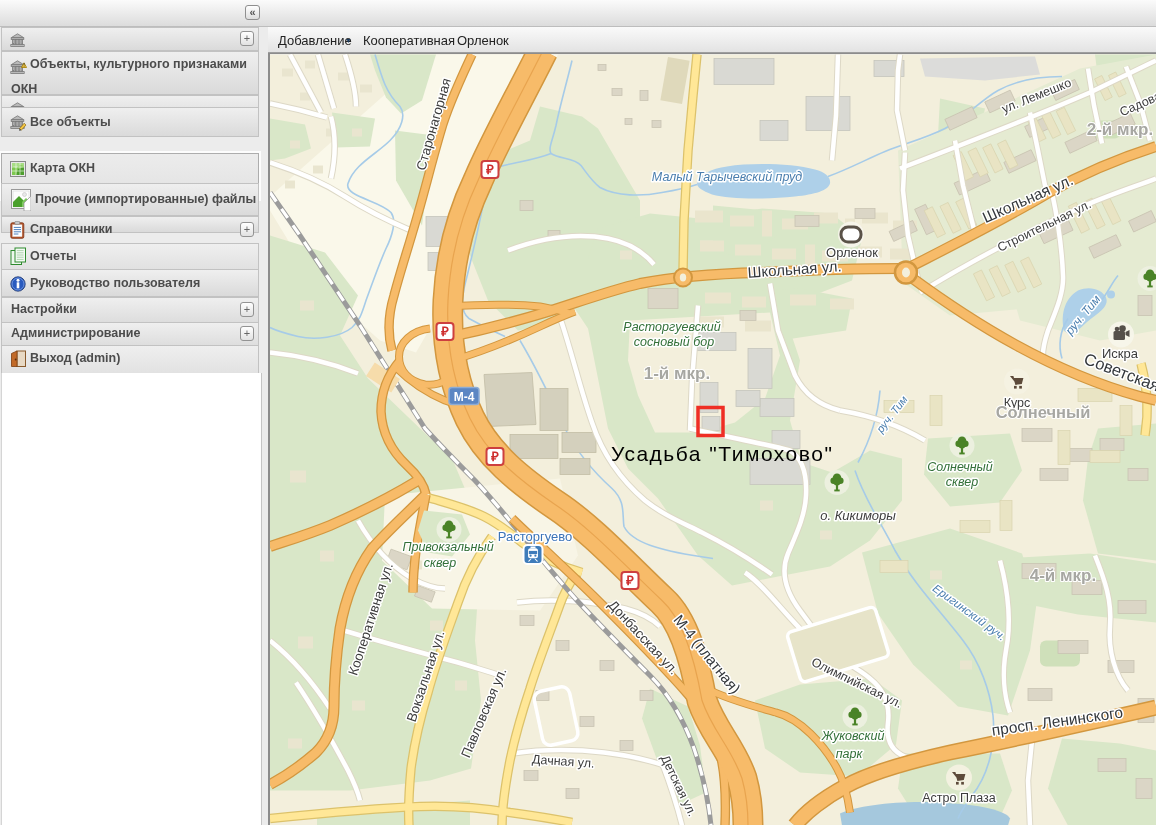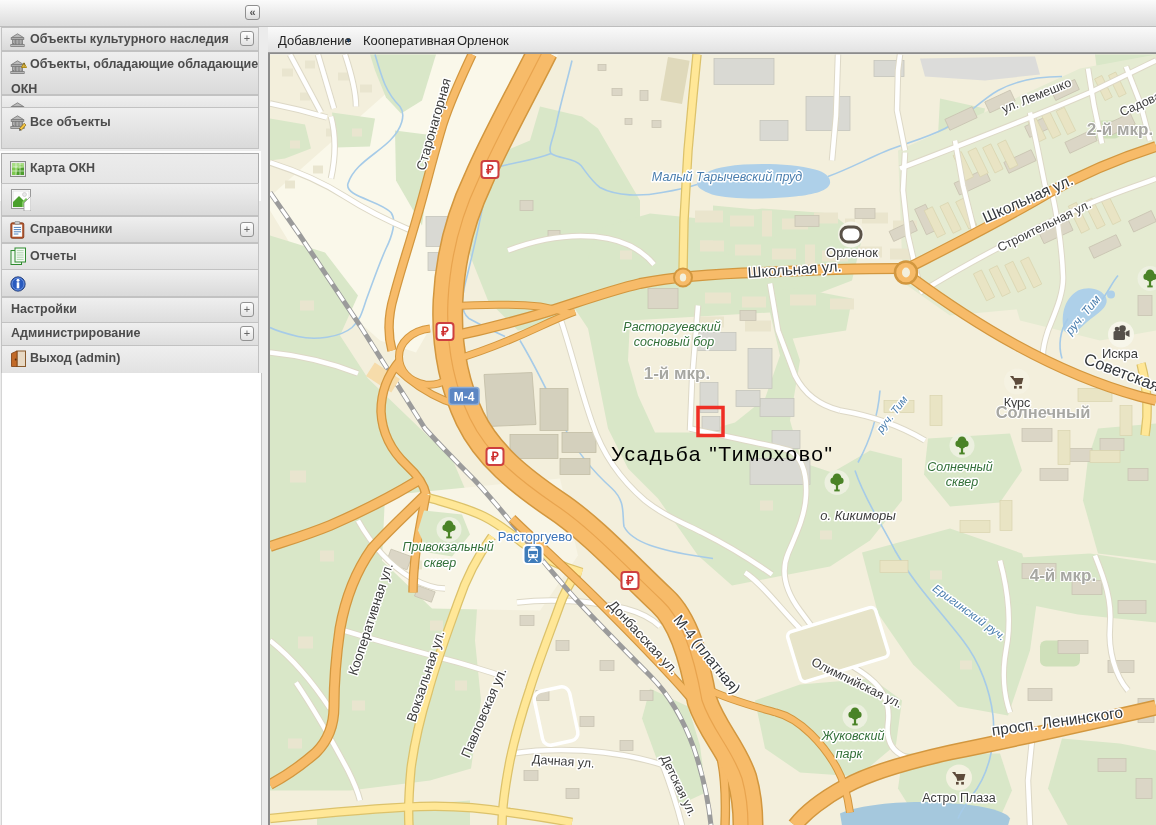--- a/index.html
+++ b/index.html
@@ -27,55 +27,54 @@
         <g fill="#b9b9b9" stroke="#777" stroke-width="0.8">
           <path d="M1.5 4.5 L7.5 0.8 L13.5 4.5 Z"></path>
           <rect x="1.2" y="4.8" width="12.6" height="1.6"></rect>
           <rect x="2.6" y="6.6" width="1.6" height="4.6"></rect>
           <rect x="5.4" y="6.6" width="1.6" height="4.6"></rect>
           <rect x="8.2" y="6.6" width="1.6" height="4.6"></rect>
           <rect x="11" y="6.6" width="1.6" height="4.6"></rect>
           <rect x="0.8" y="11.6" width="13.4" height="1.8"></rect>
         </g>
       </svg>
- <span class="t" style="line-height:23px">Объекты культурного наследия</span>
       <div class="plus">+</div>
     </div>
 <div class="mi" style="top:24px;height:44px;box-sizing:border-box">
  <svg class="ic" style="top:8px" width="17" height="16" viewBox="0 0 17 16">
         <g fill="#b9b9b9" stroke="#777" stroke-width="0.8">
           <path d="M1.5 4.5 L7.5 0.8 L13.5 4.5 Z"></path>
           <rect x="1.2" y="4.8" width="12.6" height="1.6"></rect>
           <rect x="2.6" y="6.6" width="1.6" height="4.6"></rect>
           <rect x="5.4" y="6.6" width="1.6" height="4.6"></rect>
           <rect x="8.2" y="6.6" width="1.6" height="4.6"></rect>
           <rect x="11" y="6.6" width="1.6" height="4.6"></rect>
           <rect x="0.8" y="11.6" width="13.4" height="1.8"></rect>
         </g>
         <path d="M11.5 7.5 L16.6 7.5 L14 2.8 Z" fill="#ffd24a" stroke="#a07b00" stroke-width="0.8"></path>
         <text x="13.3" y="7.3" font-size="5" font-weight="bold" fill="#333">!</text>
       </svg>
- <span class="t" style="top:3px;left:28px;line-height:19px">Объекты, обладающие обладающие</span>
+ <span class="t" style="top:3px;left:28px;line-height:19px">Объекты, культурного признаками</span>
       <span class="t" style="top:28px;left:9px;line-height:19px">ОКН</span>
     </div>
 <div class="mi" style="top:68px;height:28px;box-sizing:border-box">
  <svg class="ic" style="top:6px" width="17" height="16" viewBox="0 0 17 16">
         <g fill="#b9b9b9" stroke="#777" stroke-width="0.8">
           <path d="M1.5 4.5 L7.5 0.8 L13.5 4.5 Z"></path>
           <rect x="1.2" y="4.8" width="12.6" height="1.6"></rect>
           <rect x="2.6" y="6.6" width="1.6" height="4.6"></rect>
           <rect x="5.4" y="6.6" width="1.6" height="4.6"></rect>
           <rect x="8.2" y="6.6" width="1.6" height="4.6"></rect>
           <rect x="11" y="6.6" width="1.6" height="4.6"></rect>
           <rect x="0.8" y="11.6" width="13.4" height="1.8"></rect>
         </g>
         <rect x="10" y="9.5" width="6.6" height="3" rx="1.2" fill="#d93a3a" stroke="#8f1b1b" stroke-width="0.7"></rect>
       </svg>
     </div>
-<div class="mi" style="top:80px;height:42px;box-sizing:border-box">
+<div class="mi" style="top:80px;height:30px;box-sizing:border-box">
  <svg class="ic" style="top:7px" width="17" height="16" viewBox="0 0 17 16">
         <g fill="#b9b9b9" stroke="#777" stroke-width="0.8">
           <path d="M1.5 4.5 L7.5 0.8 L13.5 4.5 Z"></path>
           <rect x="1.2" y="4.8" width="12.6" height="1.6"></rect>
           <rect x="2.6" y="6.6" width="1.6" height="4.6"></rect>
           <rect x="5.4" y="6.6" width="1.6" height="4.6"></rect>
           <rect x="8.2" y="6.6" width="1.6" height="4.6"></rect>
           <rect x="11" y="6.6" width="1.6" height="4.6"></rect>
           <rect x="0.8" y="11.6" width="13.4" height="1.8"></rect>
         </g>
@@ -101,22 +100,23 @@
     </div>
 <div class="mi" style="top:156px;height:33px;box-sizing:border-box">
  <svg class="ic" style="top:5px;left:9px" width="20" height="22" viewBox="0 0 20 22">
         <rect x="0.5" y="0.5" width="19" height="19" fill="#fff" stroke="#999"></rect>
         <rect x="2" y="2" width="16" height="16" fill="#fdfdfd" stroke="#ccc" stroke-width="0.5"></rect>
         <path d="M2 13 L8 7 L13 12 L13 18 L2 18 Z" fill="#4aa02c"></path>
         <path d="M11 13 L15 9 L18 12 L18 18 L11 18 Z" fill="#7cc95e"></path>
         <circle cx="13.5" cy="5.5" r="2" fill="#e8e8e8" stroke="#bbb" stroke-width="0.5"></circle>
         <path d="M13 14 L20 7 L20 22 L13 22 Z" fill="#fff" stroke="#999" stroke-width="0.8"></path>
       </svg>
-    </div>
-<div class="mi" style="top:189px;height:27px;box-sizing:border-box">
+ <span class="t" style="left:33px;line-height:31px">Прочие (импортированные) файлы</span>
+    </div>
+<div class="mi" style="top:189px;height:17px;box-sizing:border-box">
  <svg class="ic" style="top:4px" width="15" height="18" viewBox="0 0 15 18">
         <rect x="0.8" y="1.8" width="13" height="15.5" rx="1.5" fill="#b5542a" stroke="#7c3415" stroke-width="0.8"></rect>
         <rect x="2.6" y="3.8" width="9.4" height="11.8" fill="#fff" stroke="#ddd" stroke-width="0.4"></rect>
         <rect x="4.8" y="0.4" width="5" height="3" rx="1" fill="#c9c9c9" stroke="#777" stroke-width="0.6"></rect>
         <g stroke="#3a74b8" stroke-width="0.9">
           <line x1="3.8" y1="6.4" x2="11" y2="6.4"></line>
           <line x1="3.8" y1="8.6" x2="11" y2="8.6"></line>
           <line x1="3.8" y1="10.8" x2="11" y2="10.8"></line>
           <line x1="3.8" y1="13" x2="8.4" y2="13"></line>
         </g>
@@ -138,20 +138,21 @@
       </svg>
  <span class="t" style="line-height:24px">Отчеты</span>
     </div>
 <div class="mi" style="top:242px;height:28px;box-sizing:border-box">
  <svg class="ic" style="top:6px" width="16" height="16" viewBox="0 0 16 16">
         <circle cx="8" cy="8" r="7.2" fill="#2a5bbf" stroke="#16316c" stroke-width="0.8"></circle>
         <circle cx="8" cy="8" r="6" fill="none" stroke="#6f94dd" stroke-width="1"></circle>
         <rect x="6.7" y="6.3" width="2.6" height="6" fill="#fff"></rect>
         <circle cx="8" cy="4.2" r="1.5" fill="#fff"></circle>
       </svg>
+ <span class="t" style="line-height:27px">Руководство пользователя</span>
     </div>
 <div class="mi" style="top:270px;height:30px;box-sizing:border-box">
  <span class="t" style="left:9px;line-height:23px">Настройки</span>
       <div class="plus" style="top:4px">+</div>
     </div>
 <div class="mi" style="top:295px;height:29px;box-sizing:border-box">
  <span class="t" style="left:9px;line-height:21px">Администрирование</span>
       <div class="plus" style="top:3px">+</div>
     </div>
 <div class="mi" style="top:318px;height:45px;box-sizing:border-box">

